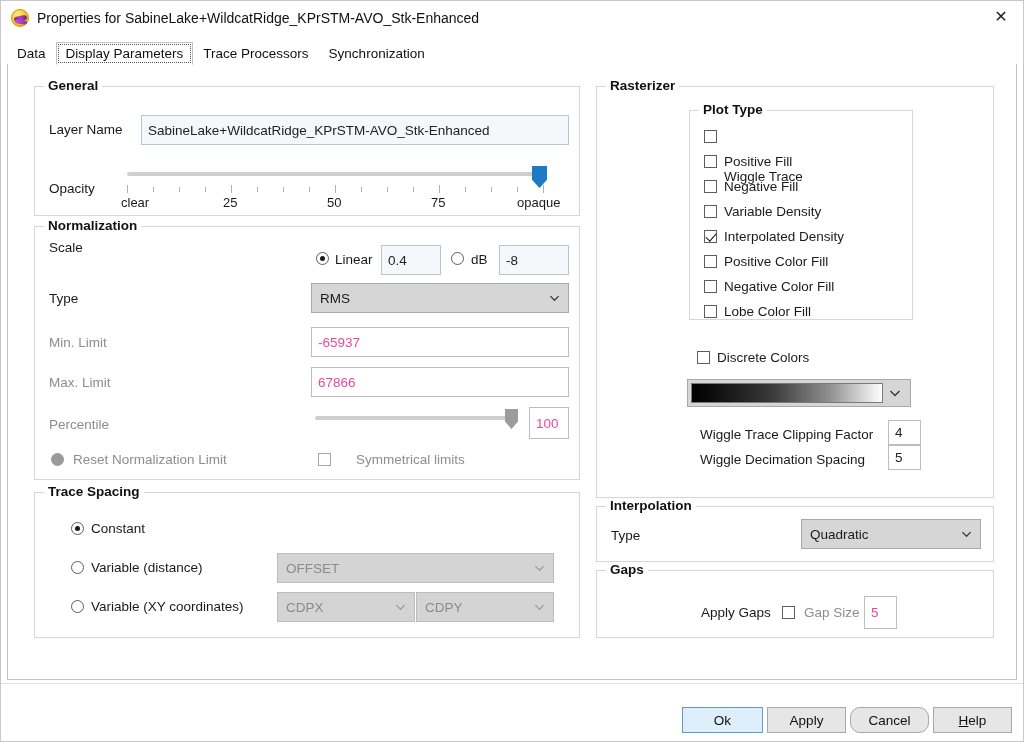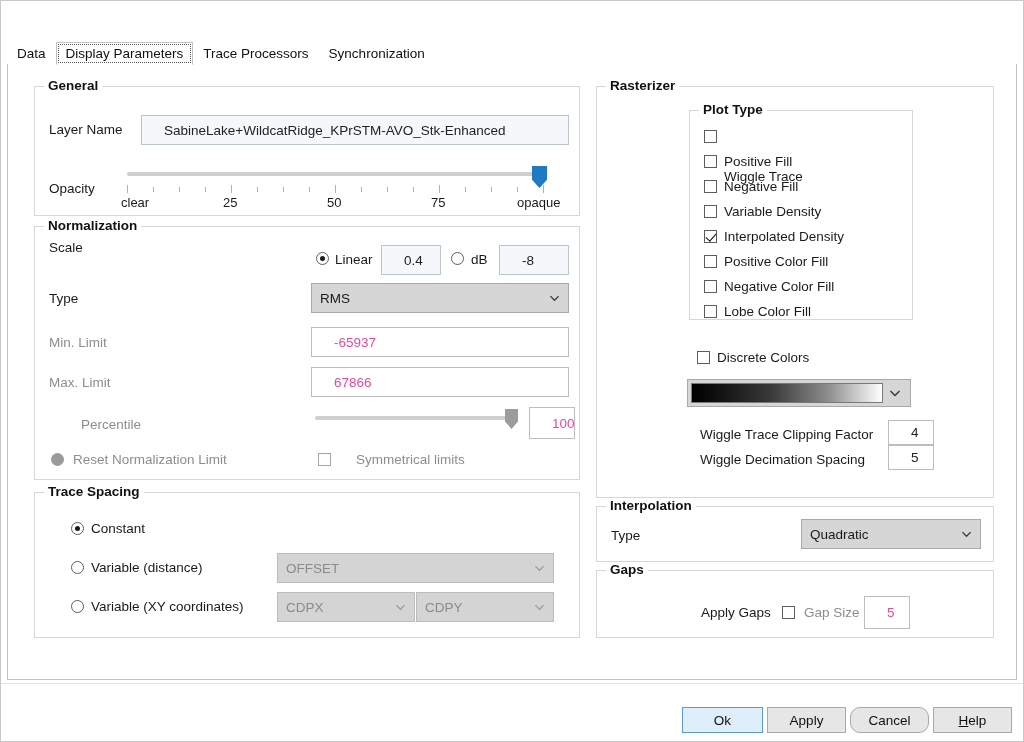--- a/index.html
+++ b/index.html
@@ -99,21 +99,21 @@
   .lbl { position: absolute; font-size: 13.5px; color: #1a1a1a; white-space: nowrap; }
   .lbl.dim { color: #8d8d8d; }
 
   
   .tinput {
     position: absolute;
     background: #f4f8fb;
     border: 1px solid #b9c6d2;
     font-size: 13.5px; color: #222;
     display: flex; align-items: center;
-    padding: 0 22px;
+    padding: 0 6px;
     white-space: nowrap; overflow: hidden;
   }
   .tinput.plain {
     background: #ffffff;
     border: 1px solid #bdbdbd;
   }
   .tinput.dimtext { color: #ec4899; }
 
   
   .combo {
@@ -200,20 +200,25 @@
     font-size: 13.5px; color: #111;
   }
   .btn.primary { background: #dfeefb; border: 1px solid #5b9ad5; }
   .btn u { text-decoration: underline; }
 </style>
 </head>
 <body>
 
 <div id="app">
 
+  <div class="titlebar">
+    <div class="title-icon"></div>
+    <div class="title-text">Properties for SabineLake+WildcatRidge_KPrSTM-AVO_Stk-Enhanced</div>
+    <div class="close-btn">✕</div>
+  </div>
 
   <div class="tabstrip">
     <div class="tab">Data</div>
     <div class="tab active">Display Parameters</div>
     <div class="tab">Trace Processors</div>
     <div class="tab">Synchronization</div>
   </div>
 
   <div class="content">
 
@@ -275,21 +280,21 @@
             </svg>
         </span>
       </div>
 
       <div class="lbl dim" style="left:14px; top:108px;">Min. Limit</div>
       <div class="tinput plain dimtext" style="left:276px; top:100px; width:258px; height:30px;">-65937</div>
 
       <div class="lbl dim" style="left:14px; top:148px;">Max. Limit</div>
       <div class="tinput plain dimtext" style="left:276px; top:140px; width:258px; height:30px;">67866</div>
 
-      <div class="lbl dim" style="left:14px; top:190px;margin-left:32px;">Percentile</div>
+      <div class="lbl dim" style="left:14px; top:190px;">Percentile</div>
       <div style="position:absolute; left:280px; top:180px; width:208px; height:26px;">
         <div class="strack" style="left:0; top:9px; width:202px;"></div>
         <div class="sthumb-gray" style="left:190px; top:2px;"></div>
       </div>
       <div class="tinput plain dimtext" style="left:494px; top:180px; width:40px; height:32px;">100</div>
 
       <div class="radio dis" style="left:16px; top:226px;"></div>
       <div class="lbl dim" style="left:38px; top:225px;">Reset Normalization Limit</div>
       <div class="cbox dis" style="left:283px; top:226px;"></div>
       <div class="lbl dim" style="left:303px; top:225px;margin-left:18px;">Symmetrical limits</div>

